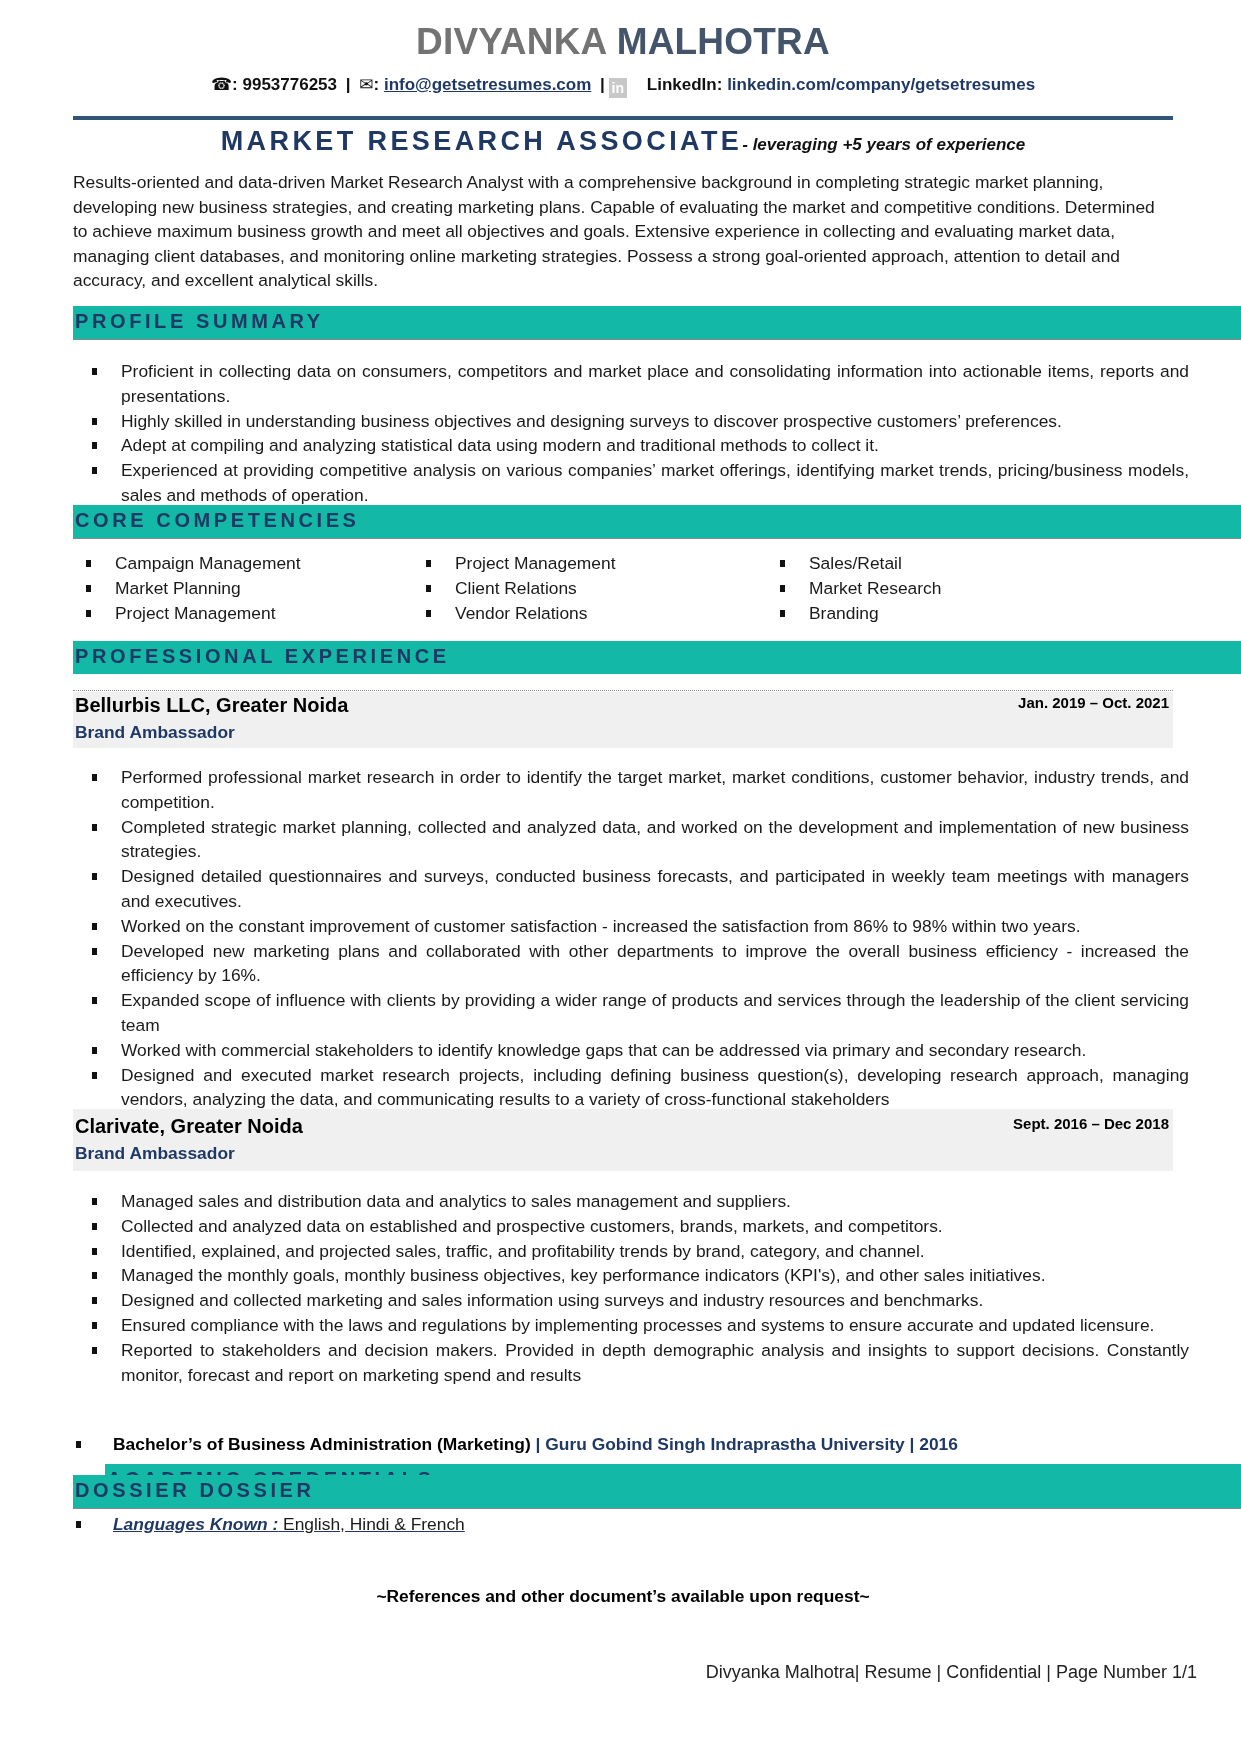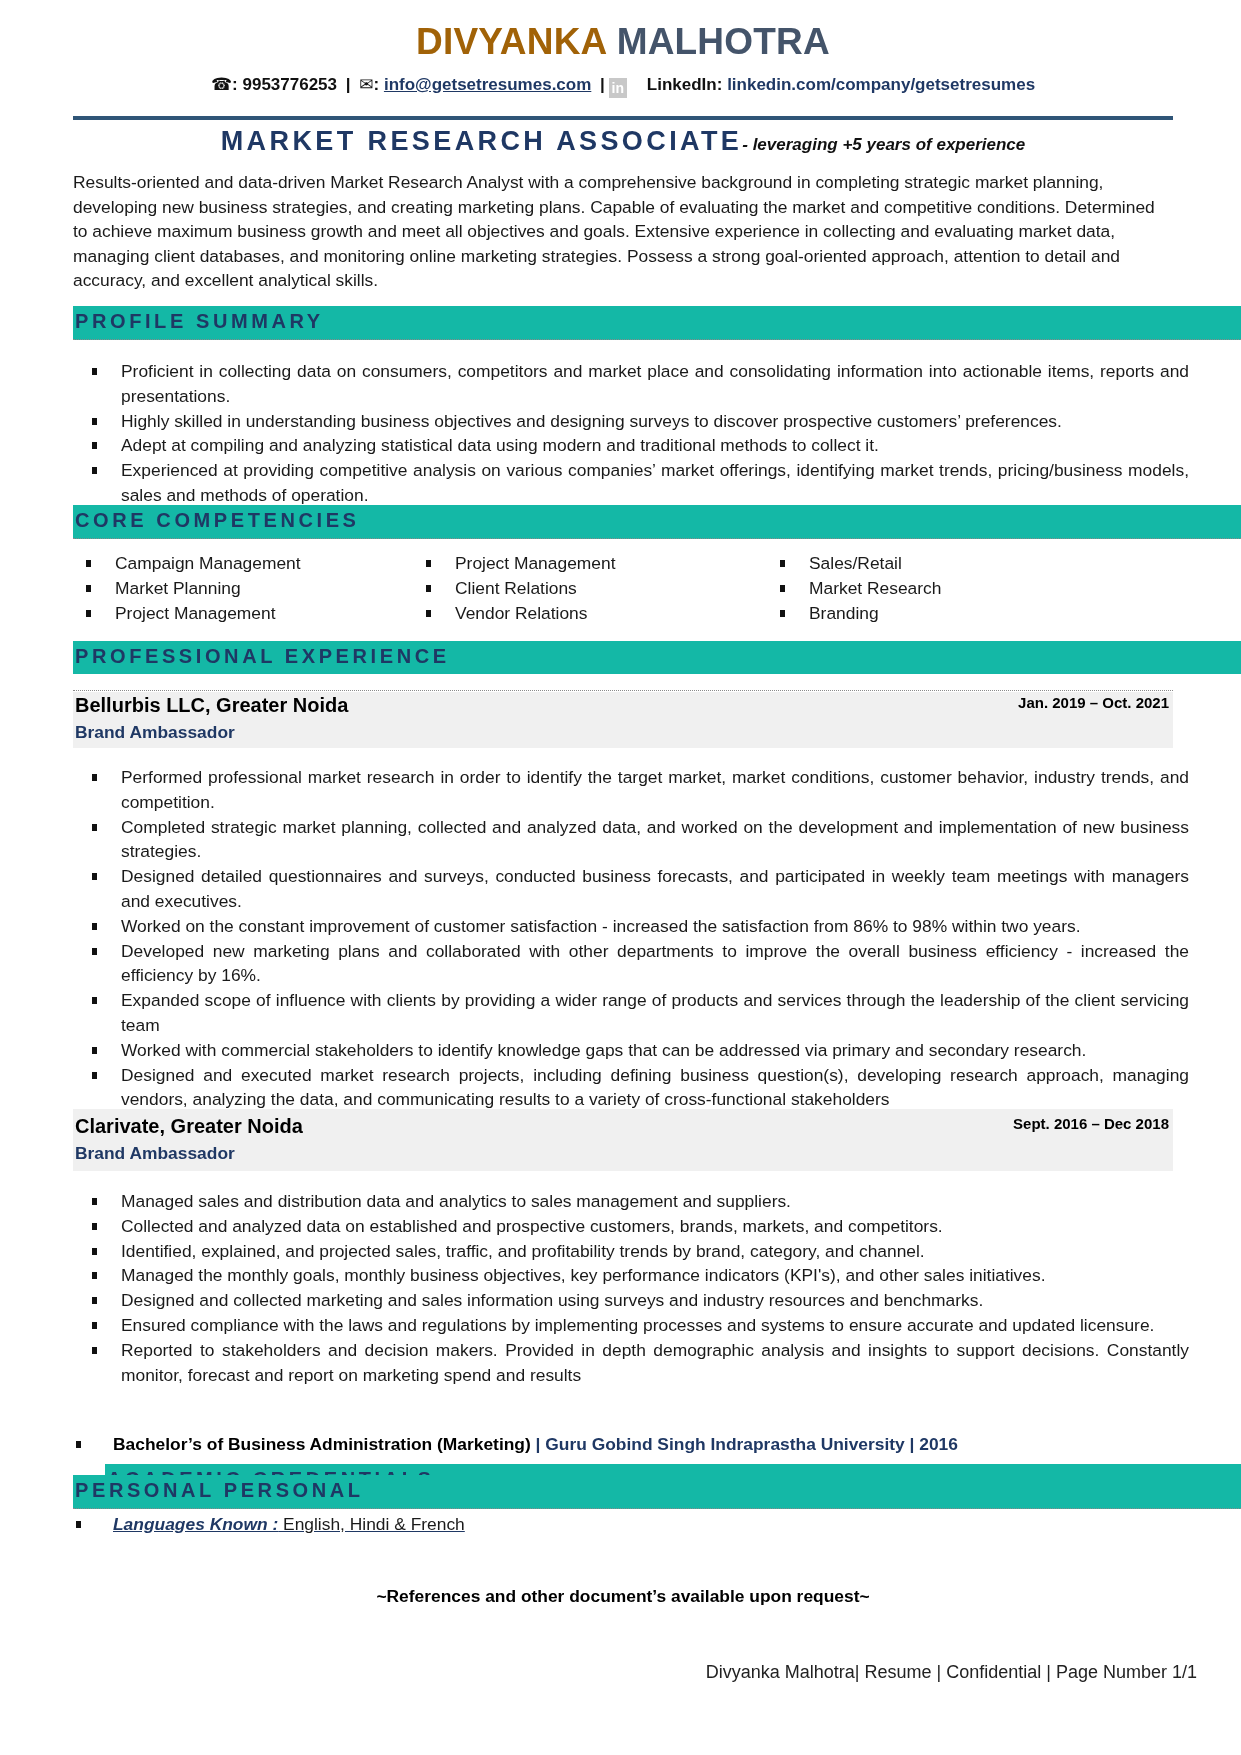--- a/index.html
+++ b/index.html
@@ -7,21 +7,21 @@
       width: 1241px; height: 1755px; position: relative; overflow: hidden;
       font-family: "Liberation Sans", sans-serif; color: #111;
     }
     .page { position: absolute; left: 73px; top: 0; width: 1100px; }
 
     
     .name {
       position: absolute; left: 0; top: 16px; width: 1100px; text-align: center;
       font-size: 37px; font-weight: 700; letter-spacing: 0.2px; line-height: 52px;
     }
-    .name .first { color: #a16207; margin-top: 35px; }
+    .name .first { color: #737373; margin-top: 35px; }
     .name .last { color: #44546a; }
     .contact {
       position: absolute; left: 0; top: 72px; width: 1100px; text-align: center;
       font-size: 17px; font-weight: 700; line-height: 26px; white-space: nowrap;
     }
     .contact .lnk { color: #1f3864; text-decoration: underline; }
     .contact .lnk2 { color: #1f3864; }
     .contact .sep { color: #111; padding: 0 4px; }
     .contact .icn { display: inline-block; font-weight: 400; }
     .in-box {
@@ -187,21 +187,21 @@
   </ul>
 
   <div class="sec" style="top:1464px;margin-left:32px;">
     <span>ACADEMIC CREDENTIALS</span>
   </div>
   <div class="edu" style="top:1432px;">
     <span class="deg"><span>Bachelor’s of Business Administration (Marketing)</span><span class="uni"> | Guru Gobind Singh Indraprastha University | 2016</span></span>
   </div>
 
   <div class="sec" style="top:1475px;">
-    <span>PERSONAL PERSONAL</span>
+    <span>DOSSIER DOSSIER</span>
   </div>
   <div class="lang" style="top:1512px;">
     <span class="lbl"><span>Languages Known :</span><span class="val" style="font-weight:400; font-style:normal; text-decoration:none; color:#1a1a1a;"> English, Hindi &amp; French</span></span>
   </div>
 
   <div class="refs">~References and other document’s available upon request~</div>
 </div>
 
 <div class="footer" style="right:44px;">Divyanka Malhotra| Resume | Confidential | Page Number 1/1</div>
 

